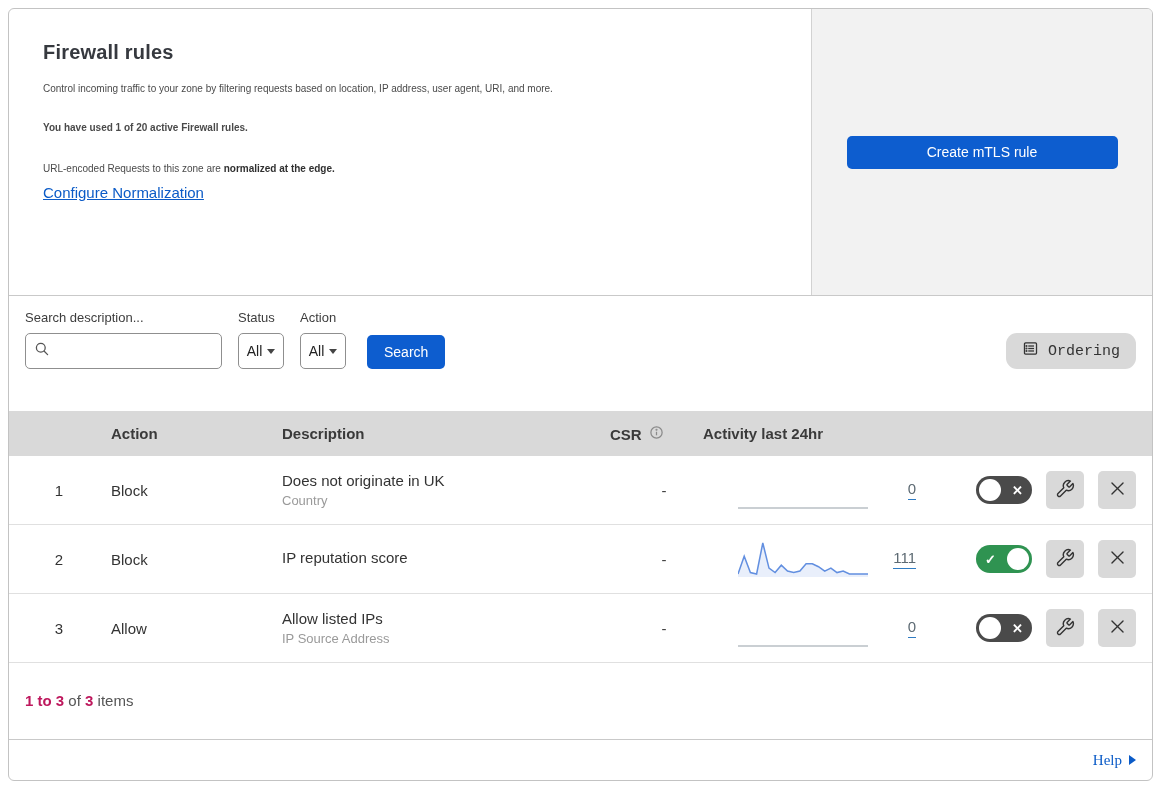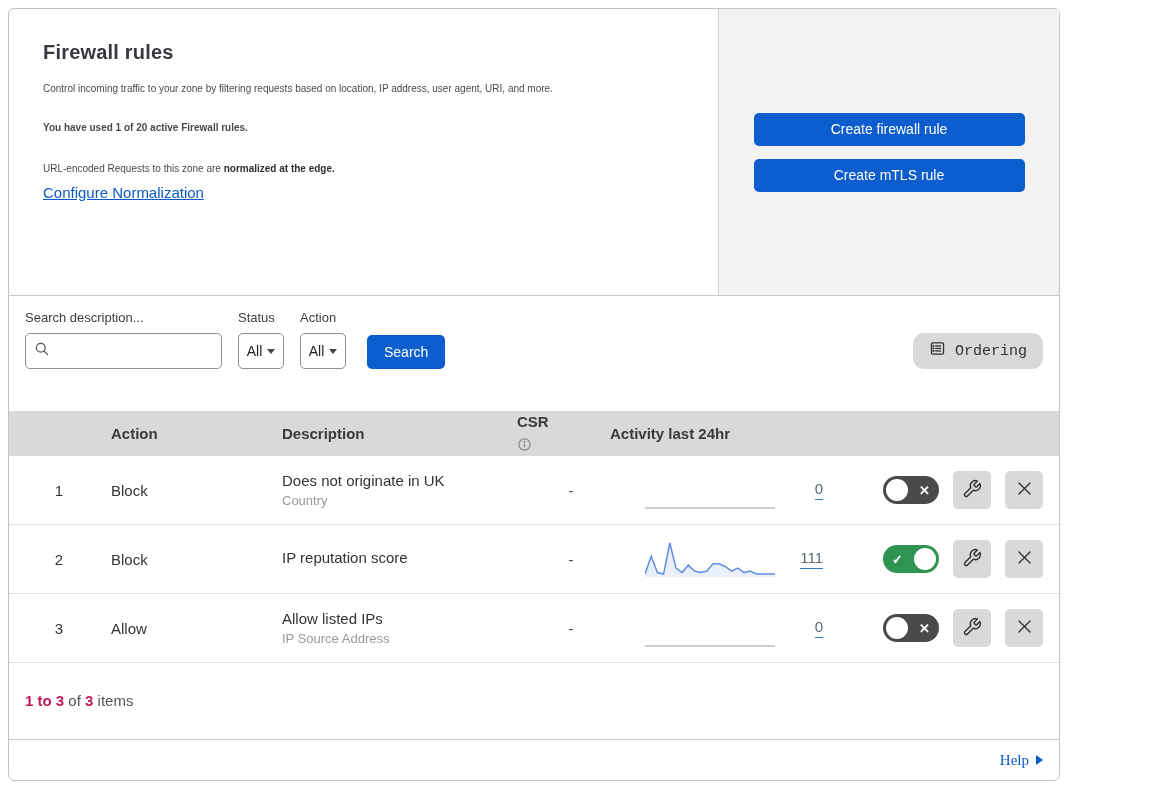--- a/index.html
+++ b/index.html
@@ -1,20 +1,20 @@
 <!DOCTYPE html>
 <html style="--accent-blue: #0d5dcf; --link-blue: #0b5bc7; --toggle-on-green: #2f9351; --toggle-off-gray: #4a4a4a; --sparkline-line: #628fe0; --sparkline-fill: rgba(98,143,224,0.14); --sparkline-flat: #b9bfc4; --header-band: #d9d9d9; --panel-gray: #f2f2f2; --button-gray: #d9d9d9;"><head>
 <meta charset="utf-8">
 <style>
   * { margin:0; padding:0; box-sizing:border-box; }
   html,body { background:#fff; font-family:"Liberation Sans", sans-serif; }
   body { width:1161px; height:791px; position:relative; color:#333; }
 
   .card {
-    position:absolute; left:8px; top:8px; width:1052px; height:773px;
+    position:absolute; left:8px; top:8px; width:1145px; height:773px;
     background:#fff; border:1px solid #c3c3c3; border-radius:6px; overflow:hidden;
     display:flex; flex-direction:column;
   }
 
   
   .top-section { display:flex; height:287px; border-bottom:1px solid #c9c9c9; }
   .intro { flex:1; padding:32px 40px 0 34px; }
   .page-title { font-size:20px; font-weight:700; color:#36393f; margin-bottom:16px; letter-spacing:.2px; }
   .intro p { font-size:10px; color:#4a4a4a; line-height:1.72; max-width:730px; }
   .usage-line { margin-top:22px; font-weight:700; color:#303030; }
@@ -52,21 +52,21 @@
   }
   .ordering-btn {
     margin-left:auto; margin-top:23px; height:36px; padding:0 16px;
     background:var(--button-gray,#d9d9d9); color:#333; border:none; border-radius:11px;
     font-size:15px; font-family:Liberation Mono, monospace; display:flex; align-items:center; gap:9px; cursor:pointer;
   }
 
   
   .thead, .trow { display:grid; grid-template-columns:100px 173px 1fr 108px 235px 214px; align-items:center; }
   .thead { height:45px; background:var(--header-band,#d9d9d9); font-size:15px; font-weight:700; color:#3a3a3a; }
-  .th-csr { padding-left:15px; display:flex; align-items:flex-start; gap:7px;flex-direction:column; }
+  .th-csr { padding-left:15px; display:flex; align-items:flex-end; gap:7px; }
   .trow { height:69px; border-bottom:1px solid #e0e0e0; }
   .c-num { text-align:center; font-size:15px; color:#333; }
   .c-action { font-size:15px; color:#333; padding-left:2px; }
   .desc-title { font-size:15px; color:#333; margin-bottom:4px; }
   .desc-sub { font-size:13px; color:#9a9a9a; }
   .c-csr { text-align:center; padding-left:30px; font-size:15px; color:#444; }
   .c-activity { display:flex; align-items:center; padding-left:35px; }
   .spark { display:inline-flex; align-items:flex-end; }
   .count { margin-left:auto; margin-right:22px; font-size:15px; color:#5d6a73; text-decoration:none; border-bottom:1.5px solid #2f7bc2; padding-bottom:2px; cursor:pointer; }
   .c-controls { display:flex; align-items:center; justify-content:flex-end; gap:14px; padding-right:16px; }
@@ -102,21 +102,20 @@
 
   <div class="top-section">
     <div class="intro">
       <div class="page-title">Firewall rules</div>
       <p>Control incoming traffic to your zone by filtering requests based on location, IP address, user agent, URI, and more.</p>
       <p class="usage-line">You have used 1 of 20 active Firewall rules.</p>
       <p class="norm-line"><span>URL-encoded Requests to this zone are </span><span class="norm-bold">normalized at the edge.</span></p>
       <a class="norm-link">Configure Normalization</a>
     </div>
     <div class="side-panel">
-      <button class="primary-btn">Create firewall rule</button>
       <button class="primary-btn">Create mTLS rule</button>
     </div>
   </div>
 
   <div class="filter-section">
     <div class="f-group">
       <span class="f-label">Search description...</span>
       <div class="search-box">
         <span>
           <svg width="16" height="16" viewBox="0 0 20 20" fill="none" stroke="#555" stroke-width="1.6" stroke-linecap="round">

